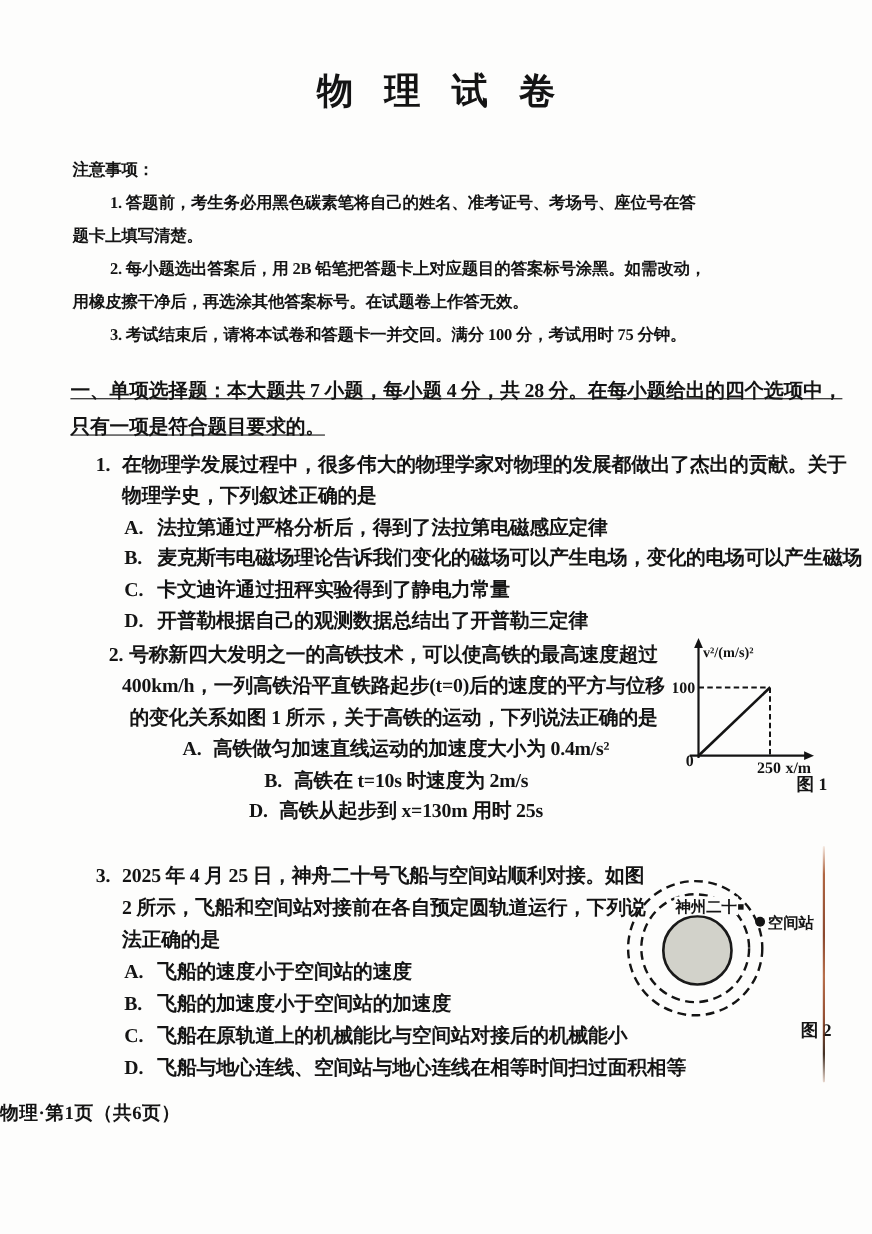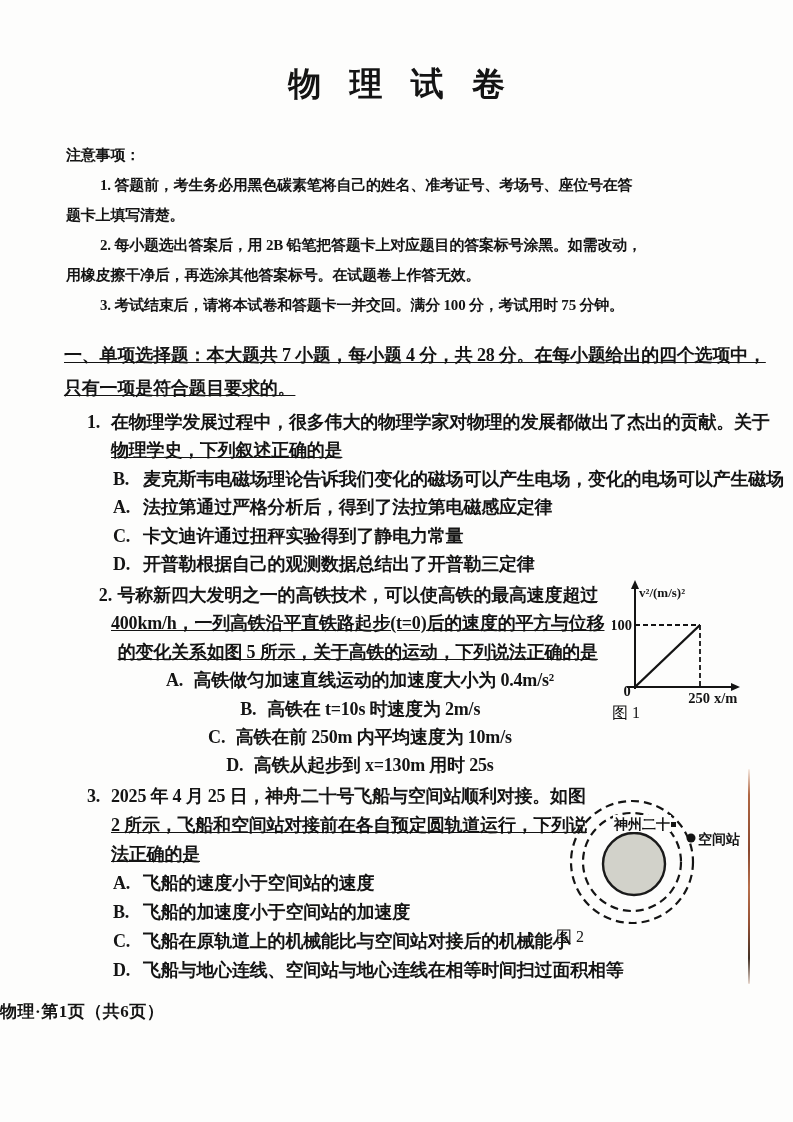--- a/index.html
+++ b/index.html
@@ -22,27 +22,27 @@
   .notice .line{white-space:nowrap;}
   .notice .ind{text-indent:34px;}
   .section-header{position:absolute;left:64px;top:339px;font-size:18px;line-height:33px;letter-spacing:-0.2px;text-decoration:underline;}
   .section-header .line{white-space:nowrap;}
   .question{position:absolute;left:87px;font-size:18px;letter-spacing:-0.2px;}
   .question .line{white-space:nowrap;}
   .q1{top:408px;line-height:28.4px;}
   .q2{top:581px;line-height:28.4px;text-align:center;}
   .q3{top:782px;line-height:29px;}
   .qnum{display:inline-block;min-width:24px;}
-  .cont{padding-left:24px;text-decoration:underline;}
+  .cont{padding-left:24px;}
   .opt{padding-left:26px;}
   .opt-label{display:inline-block;min-width:22px;margin-right:8px;}
   
   .fig1{position:absolute;left:612px;top:577px;width:150px;height:155px;}
   .fig1 svg{display:block;}
-  .fig-caption{font-size:16px;text-align:left;font-weight:400;}
+  .fig-caption{font-size:16px;text-align:right;font-weight:700;}
   .fig1 .fig-caption{position:absolute;left:0;top:126px;width:140px;}
   
   .fig2{position:absolute;left:556px;top:782px;width:200px;height:170px;}
   .fig2 .fig-caption{position:absolute;left:0;top:145px;width:200px;}
   svg text{font-family:"Liberation Serif","DejaVu Serif",serif;font-weight:700;fill:#141414;}
   
   .fold-line{
     position:absolute;left:748px;top:769px;width:2px;height:215px;
     background:linear-gradient(to bottom,
       rgba(200,120,70,.15),#a8562e 12%,#7d3418 38%,#b06038 55%,#8a3d1e 72%,#2e1a0d 88%,rgba(160,85,45,.25));
@@ -70,47 +70,44 @@
     <div class="line">一、单项选择题：本大题共 7 小题，每小题 4 分，共 28 分。在每小题给出的四个选项中，</div>
     <div class="line">只有一项是符合题目要求的。</div>
   </div>
 
   <div class="question q1">
     <div class="line">
       <span class="qnum">1.</span><span>在物理学发展过程中，很多伟大的物理学家对物理的发展都做出了杰出的贡献。关于</span>
     </div>
     <div class="line cont">物理学史，下列叙述正确的是</div>
     <div class="line opt">
-      <span class="opt-label">B.</span><span>麦克斯韦电磁场理论告诉我们变化的磁场可以产生电场，变化的电场可以产生磁场</span>
+      <span class="opt-label">A.</span><span>法拉第通过严格分析后，得到了法拉第电磁感应定律</span>
     </div>
     <div class="line opt">
-      <span class="opt-label">A.</span><span>法拉第通过严格分析后，得到了法拉第电磁感应定律</span>
+      <span class="opt-label">B.</span><span>麦克斯韦电磁场理论告诉我们变化的磁场可以产生电场，变化的电场可以产生磁场</span>
     </div>
     <div class="line opt">
       <span class="opt-label">C.</span><span>卡文迪许通过扭秤实验得到了静电力常量</span>
     </div>
     <div class="line opt">
       <span class="opt-label">D.</span><span>开普勒根据自己的观测数据总结出了开普勒三定律</span>
     </div>
   </div>
 
   <div class="question q2">
     <div class="line">
       <span class="qnum">2.</span><span>号称新四大发明之一的高铁技术，可以使高铁的最高速度超过</span>
     </div>
     <div class="line cont">400km/h，一列高铁沿平直铁路起步(t=0)后的速度的平方与位移</div>
-    <div class="line cont">的变化关系如图 5 所示，关于高铁的运动，下列说法正确的是</div>
+    <div class="line cont">的变化关系如图 1 所示，关于高铁的运动，下列说法正确的是</div>
     <div class="line opt">
       <span class="opt-label">A.</span><span>高铁做匀加速直线运动的加速度大小为 0.4m/s²</span>
     </div>
     <div class="line opt">
       <span class="opt-label">B.</span><span>高铁在 t=10s 时速度为 2m/s</span>
-    </div>
-    <div class="line opt">
-      <span class="opt-label">C.</span><span>高铁在前 250m 内平均速度为 10m/s</span>
     </div>
     <div class="line opt">
       <span class="opt-label">D.</span><span>高铁从起步到 x=130m 用时 25s</span>
     </div>
   </div>
 
   <div class="fig1">
     <svg width="140" height="135" viewBox="0 0 140 135">
 
       <line x1="23" y1="9" x2="23" y2="112" stroke="#141414" stroke-width="2"></line>

